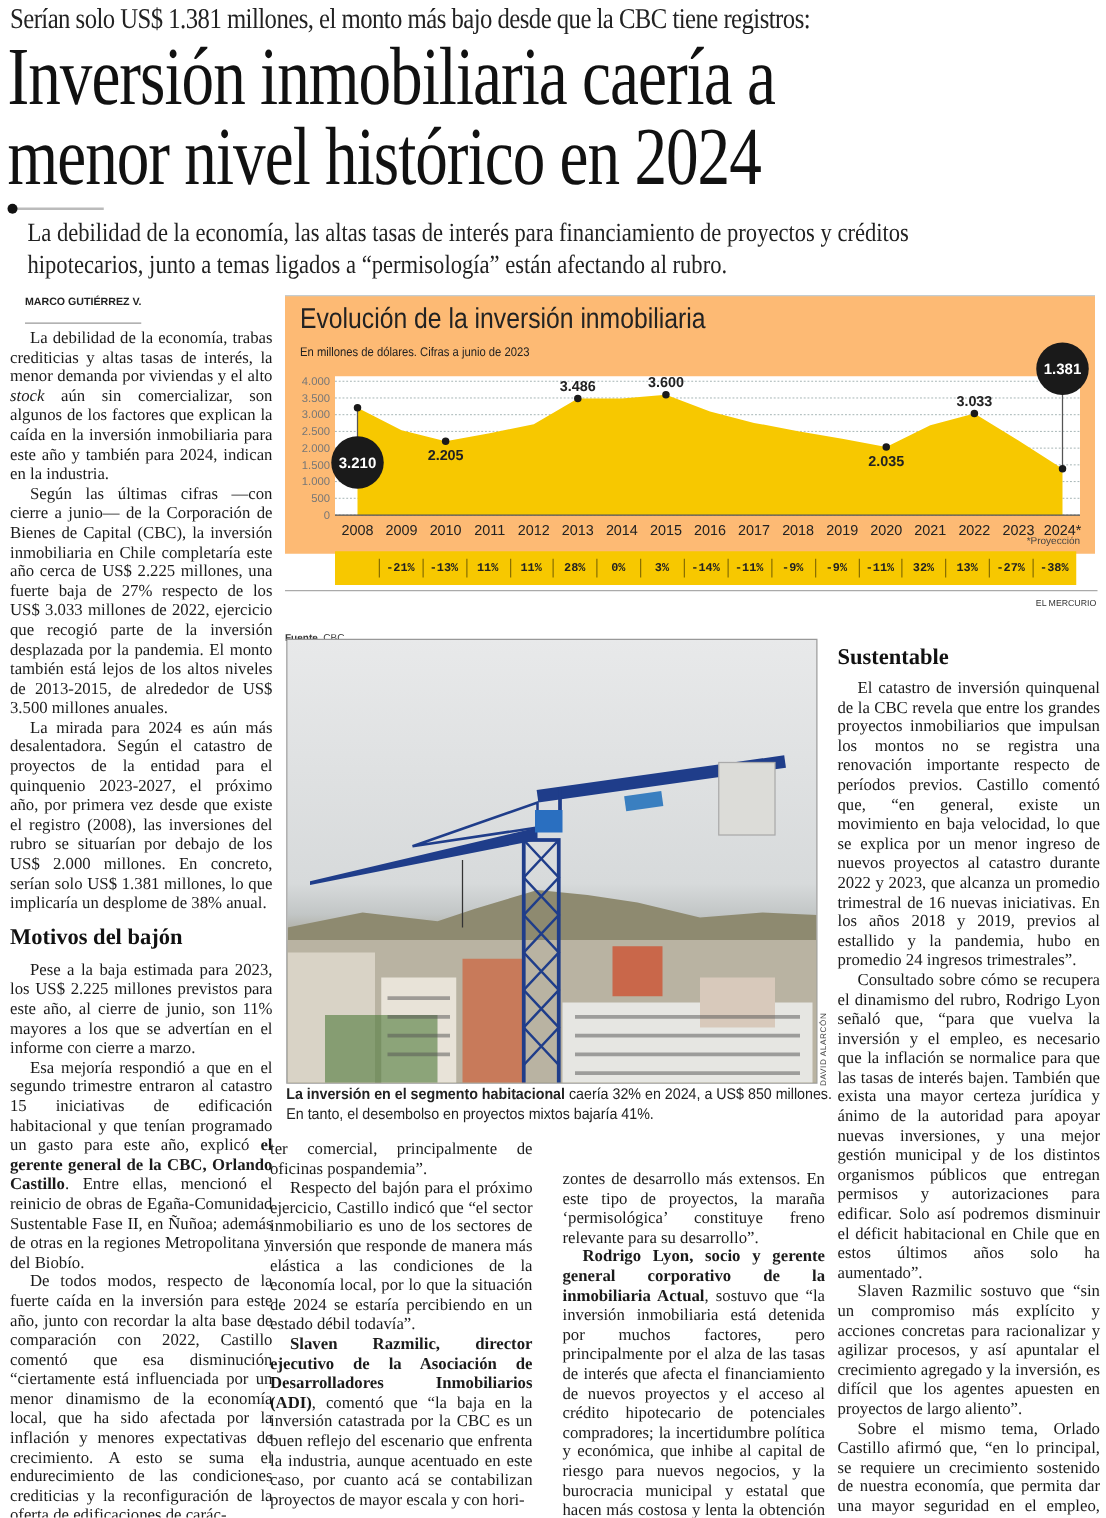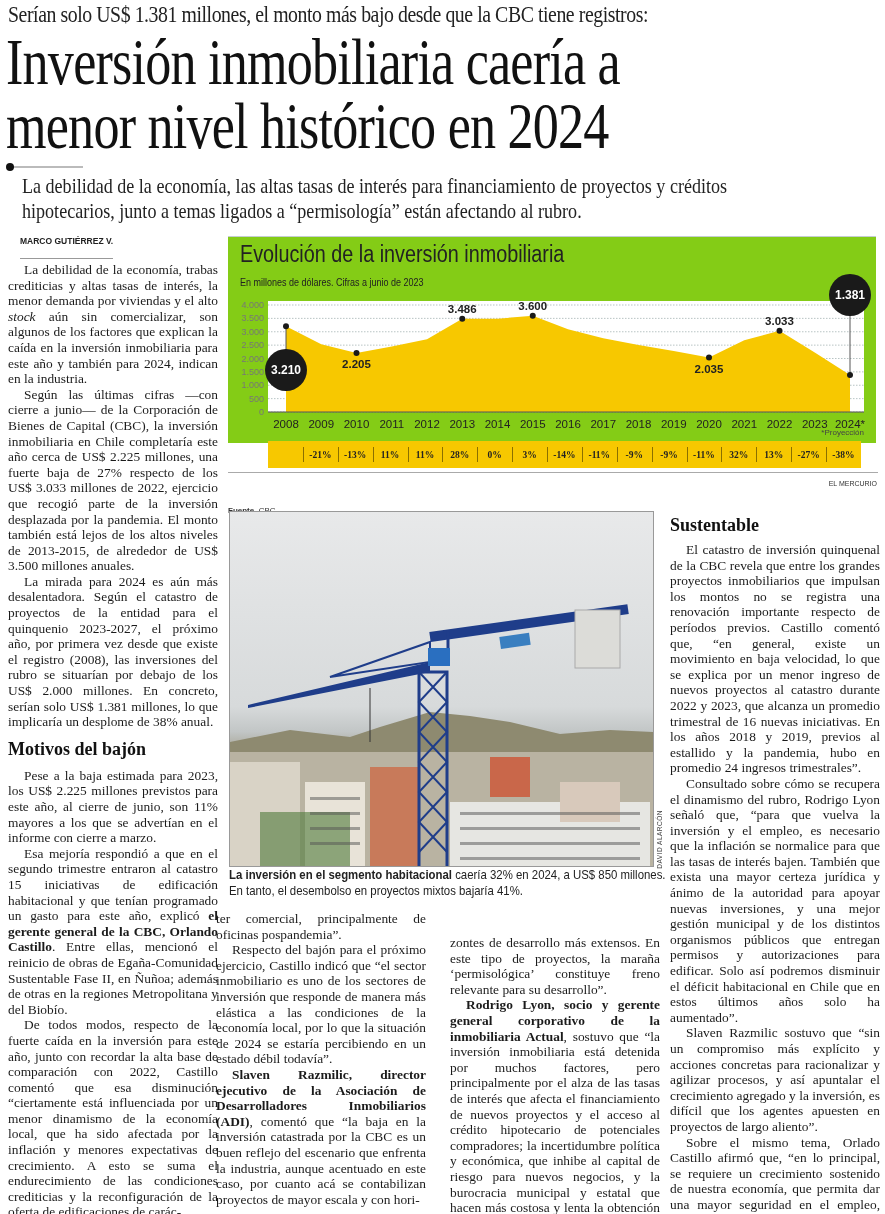--- a/index.html
+++ b/index.html
@@ -18,28 +18,28 @@
   .col p { text-indent: 16px; }
   .col b { font-weight: bold; }
   .col-left { left: 8px; top: 262px; width: 210px; }
   .col-mid1 { left: 216px; top: 911px; width: 210px; }
   .col-mid2 { left: 450px; top: 911px; width: 210px; margin-top: 24px; }
   .col-right { left: 670px; top: 542px; width: 210px; }
   .subhead { font-family: "Liberation Serif", serif; font-weight: bold; font-size: 18px; line-height: 22px; margin: 8px 0 8px 0; color: #111; text-indent: 0 !important; }
   .col-right .subhead { position: absolute; top: -36px; left: 0; }
 
   
-  .chart-box { position: absolute; left: 228px; top: 236px; width: 648px; height: 207px; background: #84cc16; border-top: 1px solid #c5cdd0; }
+  .chart-box { position: absolute; left: 228px; top: 236px; width: 648px; height: 207px; background: #fdba74; border-top: 1px solid #c5cdd0; }
   .chart-title { position: absolute; left: 12px; top: 4px; font-family: "Liberation Sans", sans-serif; font-size: 23px; color: #222; transform: scaleX(0.86); transform-origin: left top; white-space: nowrap; }
   .chart-sub { position: absolute; left: 12px; top: 40px; font-family: "Liberation Sans", sans-serif; font-size: 10px; color: #222; transform: scaleX(0.9); transform-origin: left top; white-space: nowrap; }
   .chart-svg { position: absolute; left: 0; top: 0; }
   .variation-title { position: absolute; left: 296px; top: 204px; font-family: "Liberation Sans", sans-serif; font-size: 15px; font-weight: normal; color: #222; }
   .projection-note { position: absolute; right: 12px; top: 191px; font-family: "Liberation Sans", sans-serif; font-size: 8px; color: #444; margin-left: 48px; }
   .var-strip { position: absolute; left: 40px; top: 204px; width: 593px; height: 27px; background: #f7c800; display: flex; }
-  .var-cell { flex: 1; display: flex; align-items: center; justify-content: center; font-family: Liberation Serif, serif; font-size: 9.5px; font-weight: bold; color: #222; position: relative; }
+  .var-cell { flex: 1; display: flex; align-items: center; justify-content: center; font-family: Liberation Mono, monospace; font-size: 9.5px; font-weight: bold; color: #222; position: relative; }
   .var-cell + .var-cell::before { content: ""; position: absolute; left: 0; top: 6px; bottom: 6px; width: 1px; background: #8a7000; }
 
   .source-rule { position: absolute; left: 228px; top: 472px; width: 650px; height: 1px; background: #aaa; }
   .source { position: absolute; left: 228px; top: 478px; font-family: "Liberation Sans", sans-serif; font-size: 8px; color: #333; margin-top: 28px; }
   .source b { font-weight: bold; }
   .publisher { position: absolute; right: 8px; top: 480px; font-family: "Liberation Sans", sans-serif; font-size: 7px; color: #333; }
 
   
   .photo { position: absolute; left: 229px; top: 511px; width: 425px; height: 356px; border: 1px solid #999; overflow: hidden; background: linear-gradient(#e8e9ea 0%, #d7dadb 55%, #c2c6c6 62%, #9a9580 70%, #8a8870 100%); }
   .photo-credit { position: absolute; left: 656px; top: 810px; font-family: "Liberation Sans", sans-serif; font-size: 6.5px; color: #444; writing-mode: vertical-rl; transform: rotate(180deg); letter-spacing: 0.5px; }

